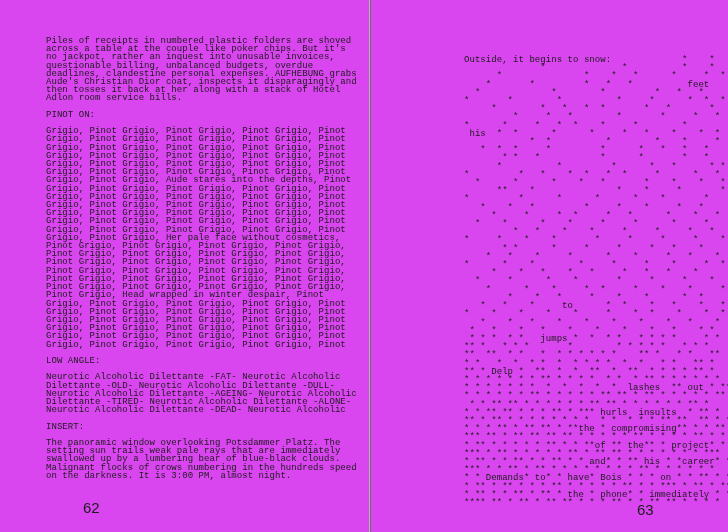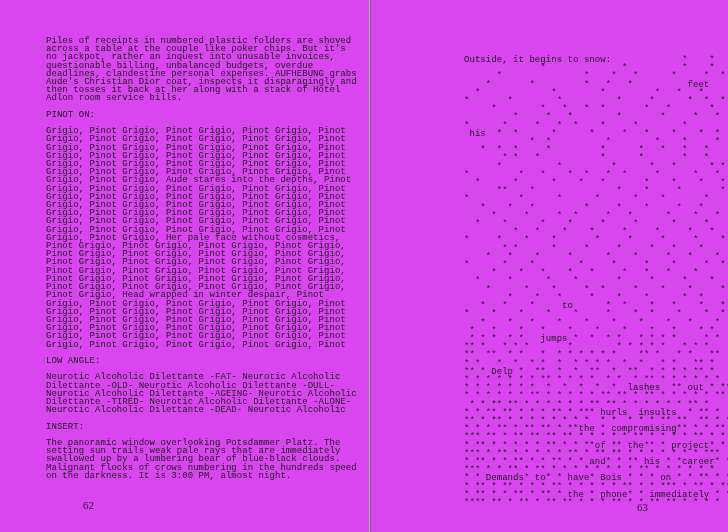--- a/index.html
+++ b/index.html
@@ -21,22 +21,22 @@
     font-size: 9px;
     line-height: 8.2px;
     letter-spacing: 0.05px;
     color: #1c1c1c;
     white-space: pre;
   }
   #left-page-text  { left: 46px;  top: 37px; }
   #right-page-text { left: 436px; top: 56px; margin-left: 28px; }
   .pagenum {
     position: absolute;
-    font-family: Liberation Serif, serif;
-    font-size: 11px;
+    font-family: Liberation Sans, sans-serif;
+    font-size: 15px;
     color: #1c1c1c;
   }
   #left-page-number  { left: 83px;  top: 499px; }
   #right-page-number { left: 637px; top: 501px; text-align: center; }
   .divider {
     position: absolute;
     left: 369px; top: 0;
     width: 2px; height: 532px;
     background: linear-gradient(to right, #d6d6d6, #4a4a4a);
   }

